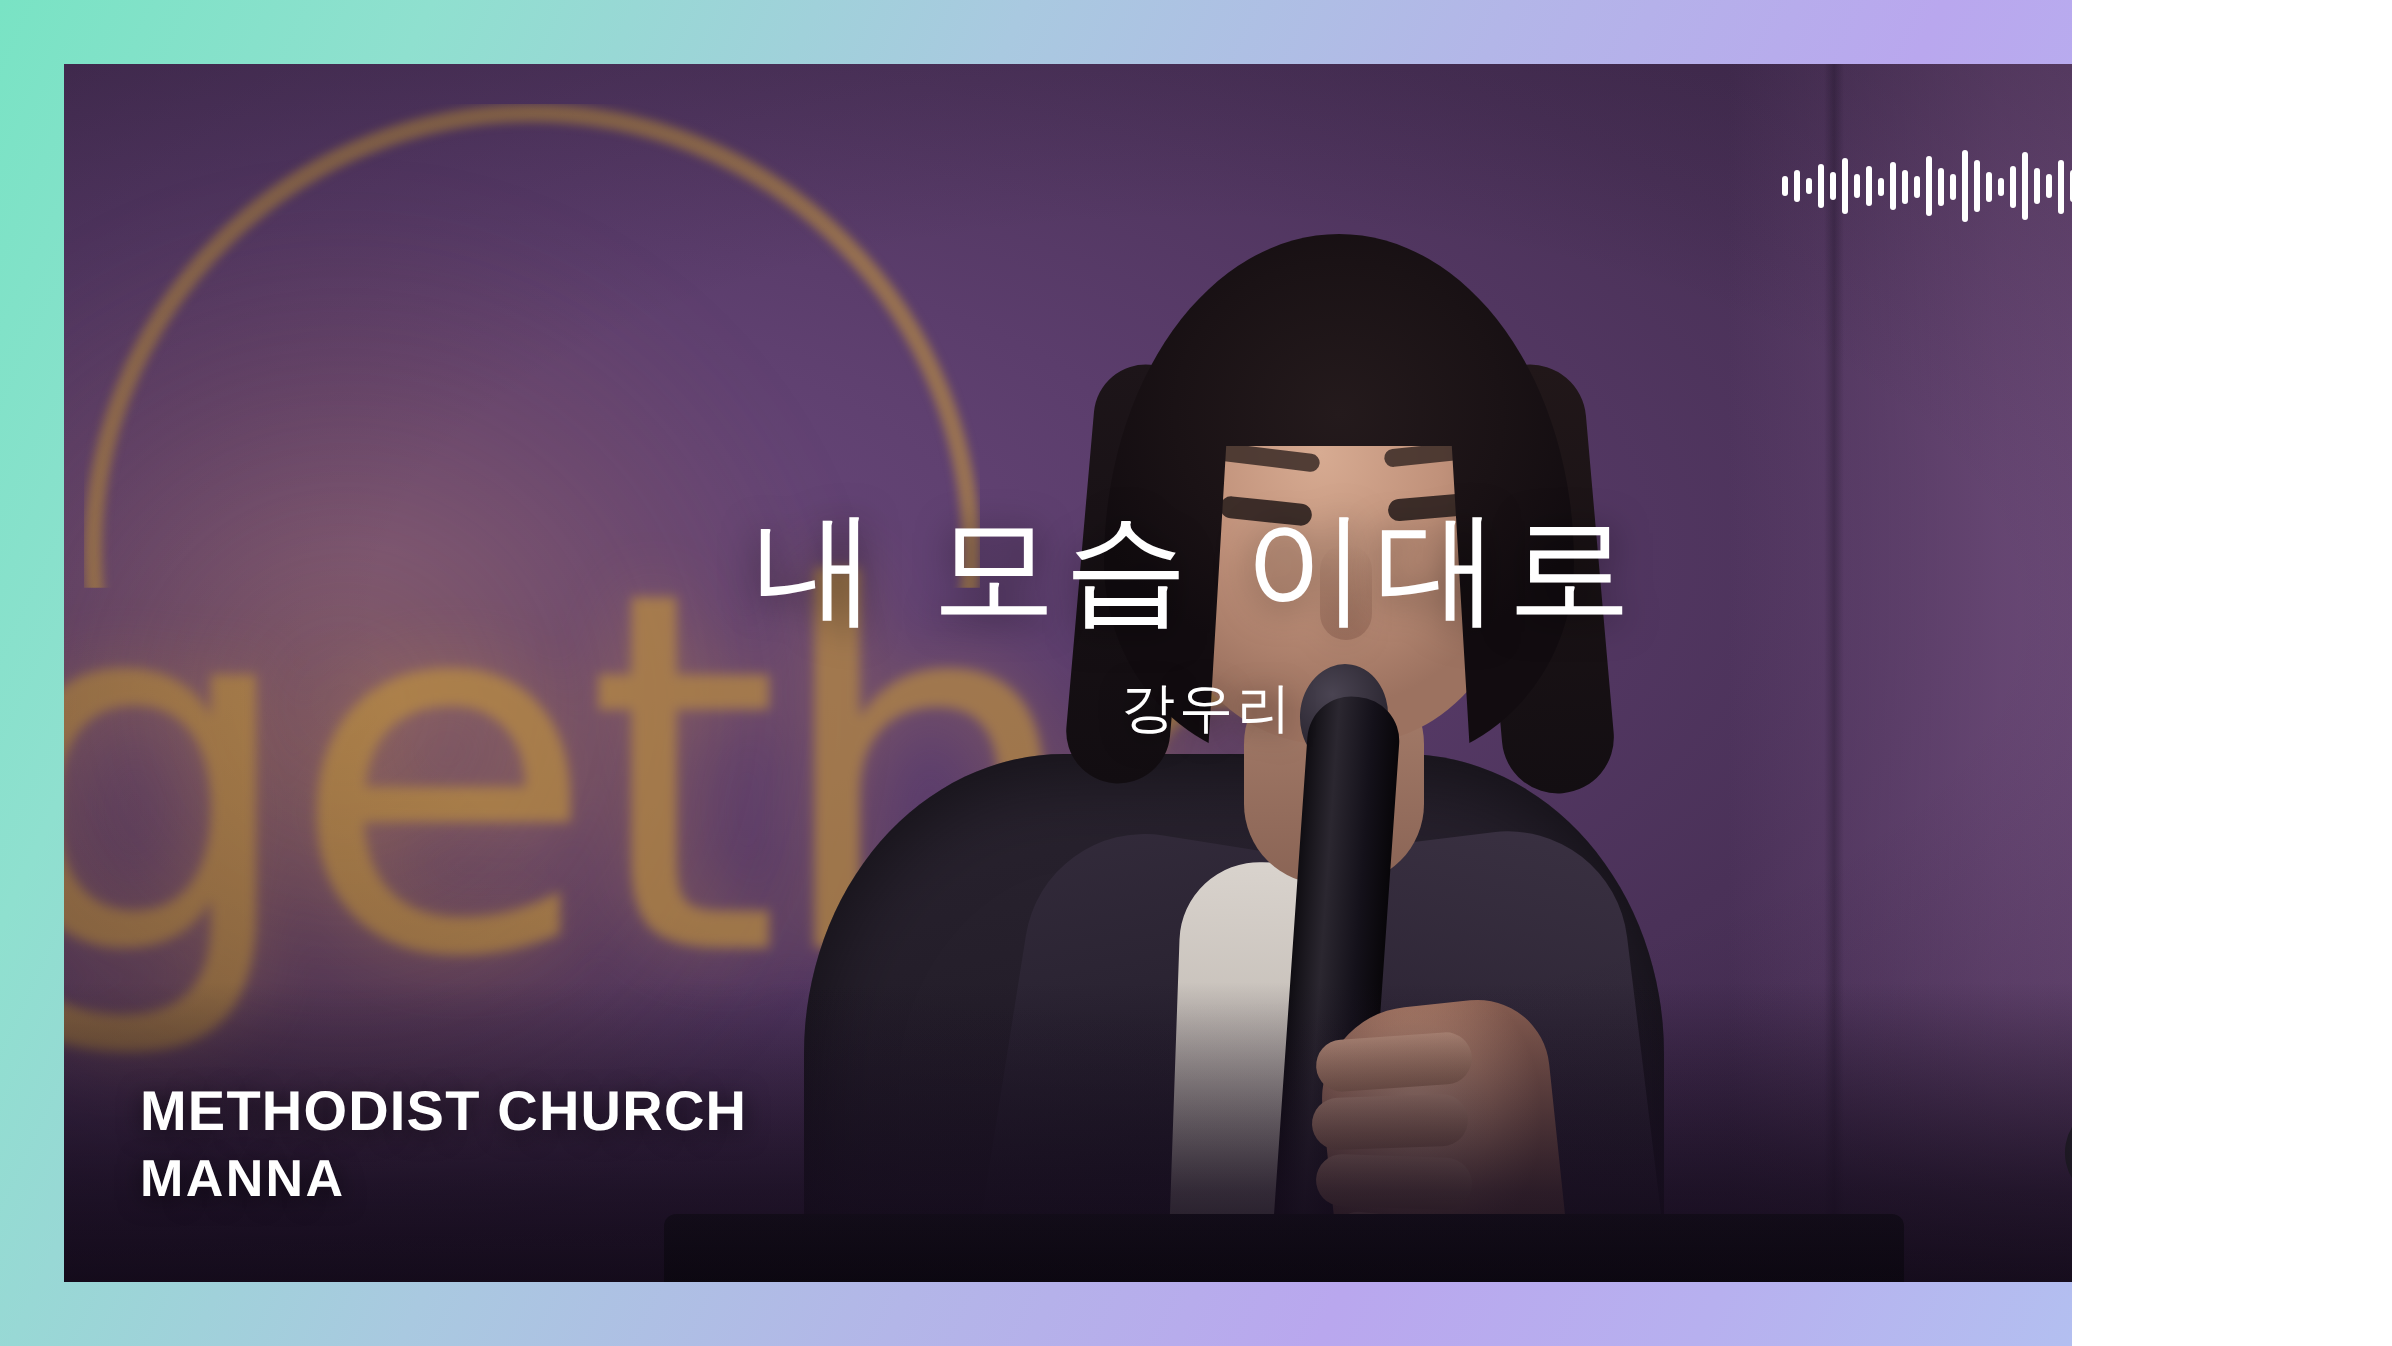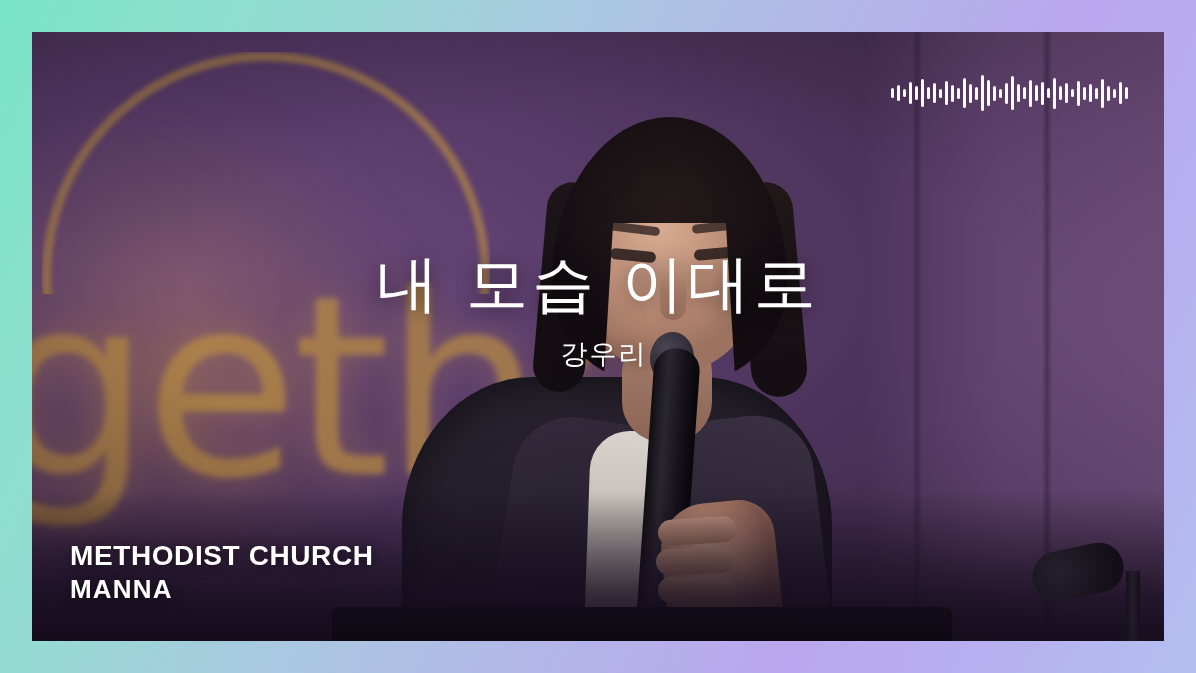--- a/index.html
+++ b/index.html
@@ -10,21 +10,21 @@
   body {
     width: 1196px;
     height: 673px;
     overflow: hidden;
     font-family: "Liberation Sans", sans-serif;
   }
 
   
   #frame {
     position: relative;
-    width: 1196px;
+    width: 1036px;
     height: 673px;
     background: linear-gradient(115deg,
                 #79e3c4 0%,
                 #8fe0cf 16%,
                 #a9c9e0 38%,
                 #b3b6e8 56%,
                 #b9a7ee 72%,
                 #b7b0ef 86%,
                 #b3bff0 100%);
     overflow: hidden;

